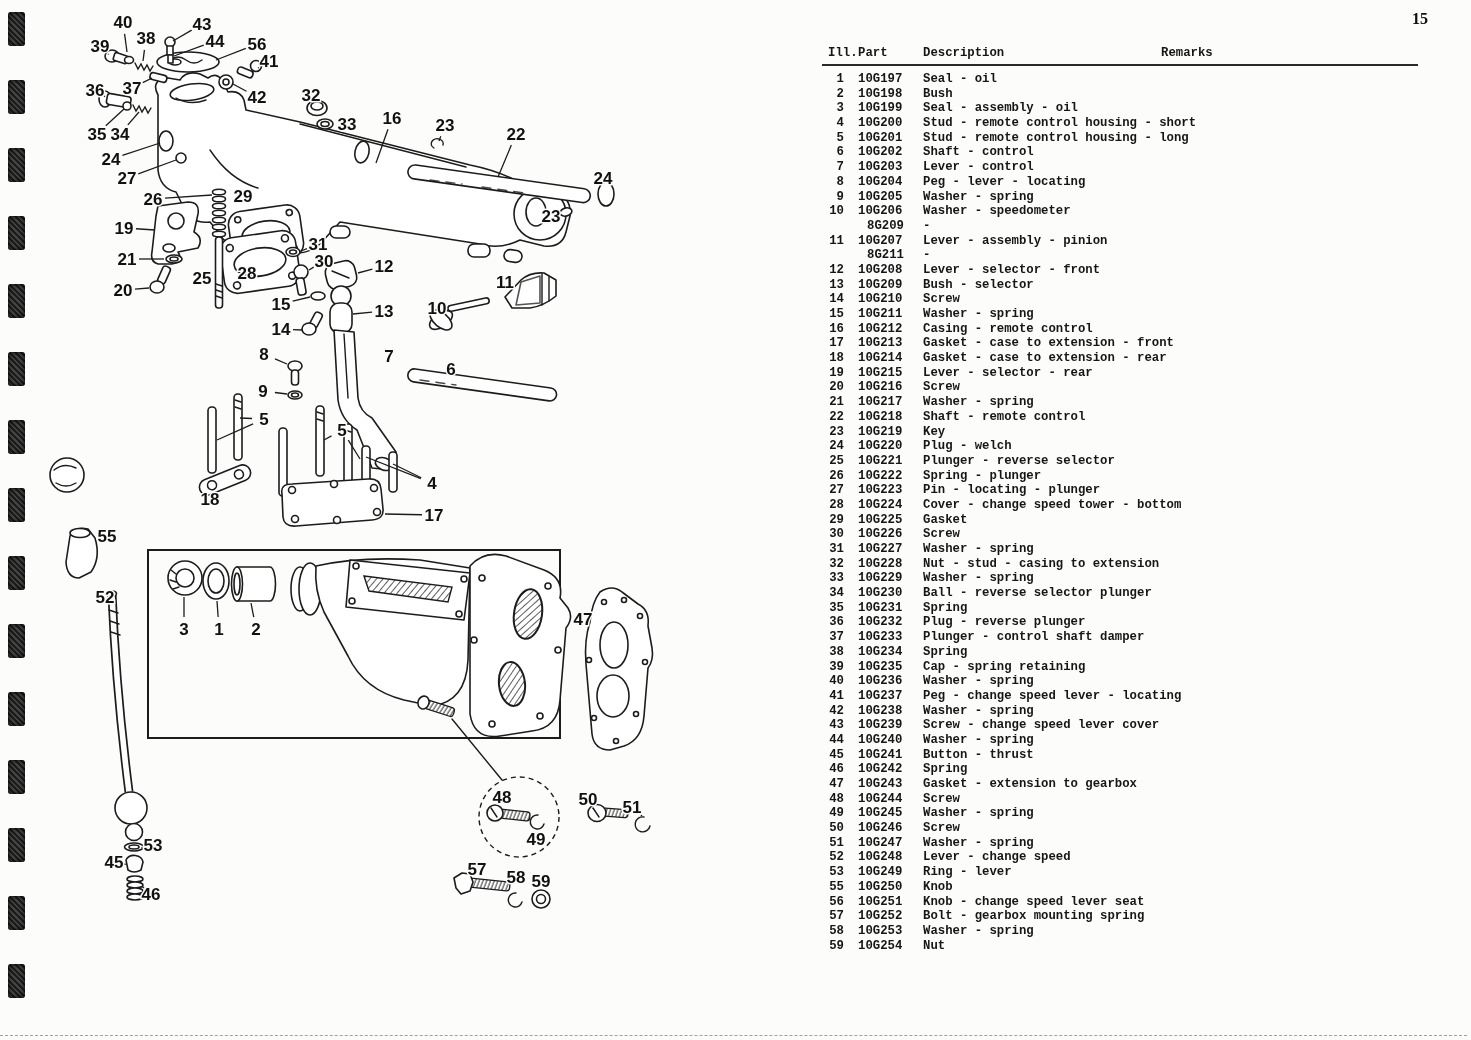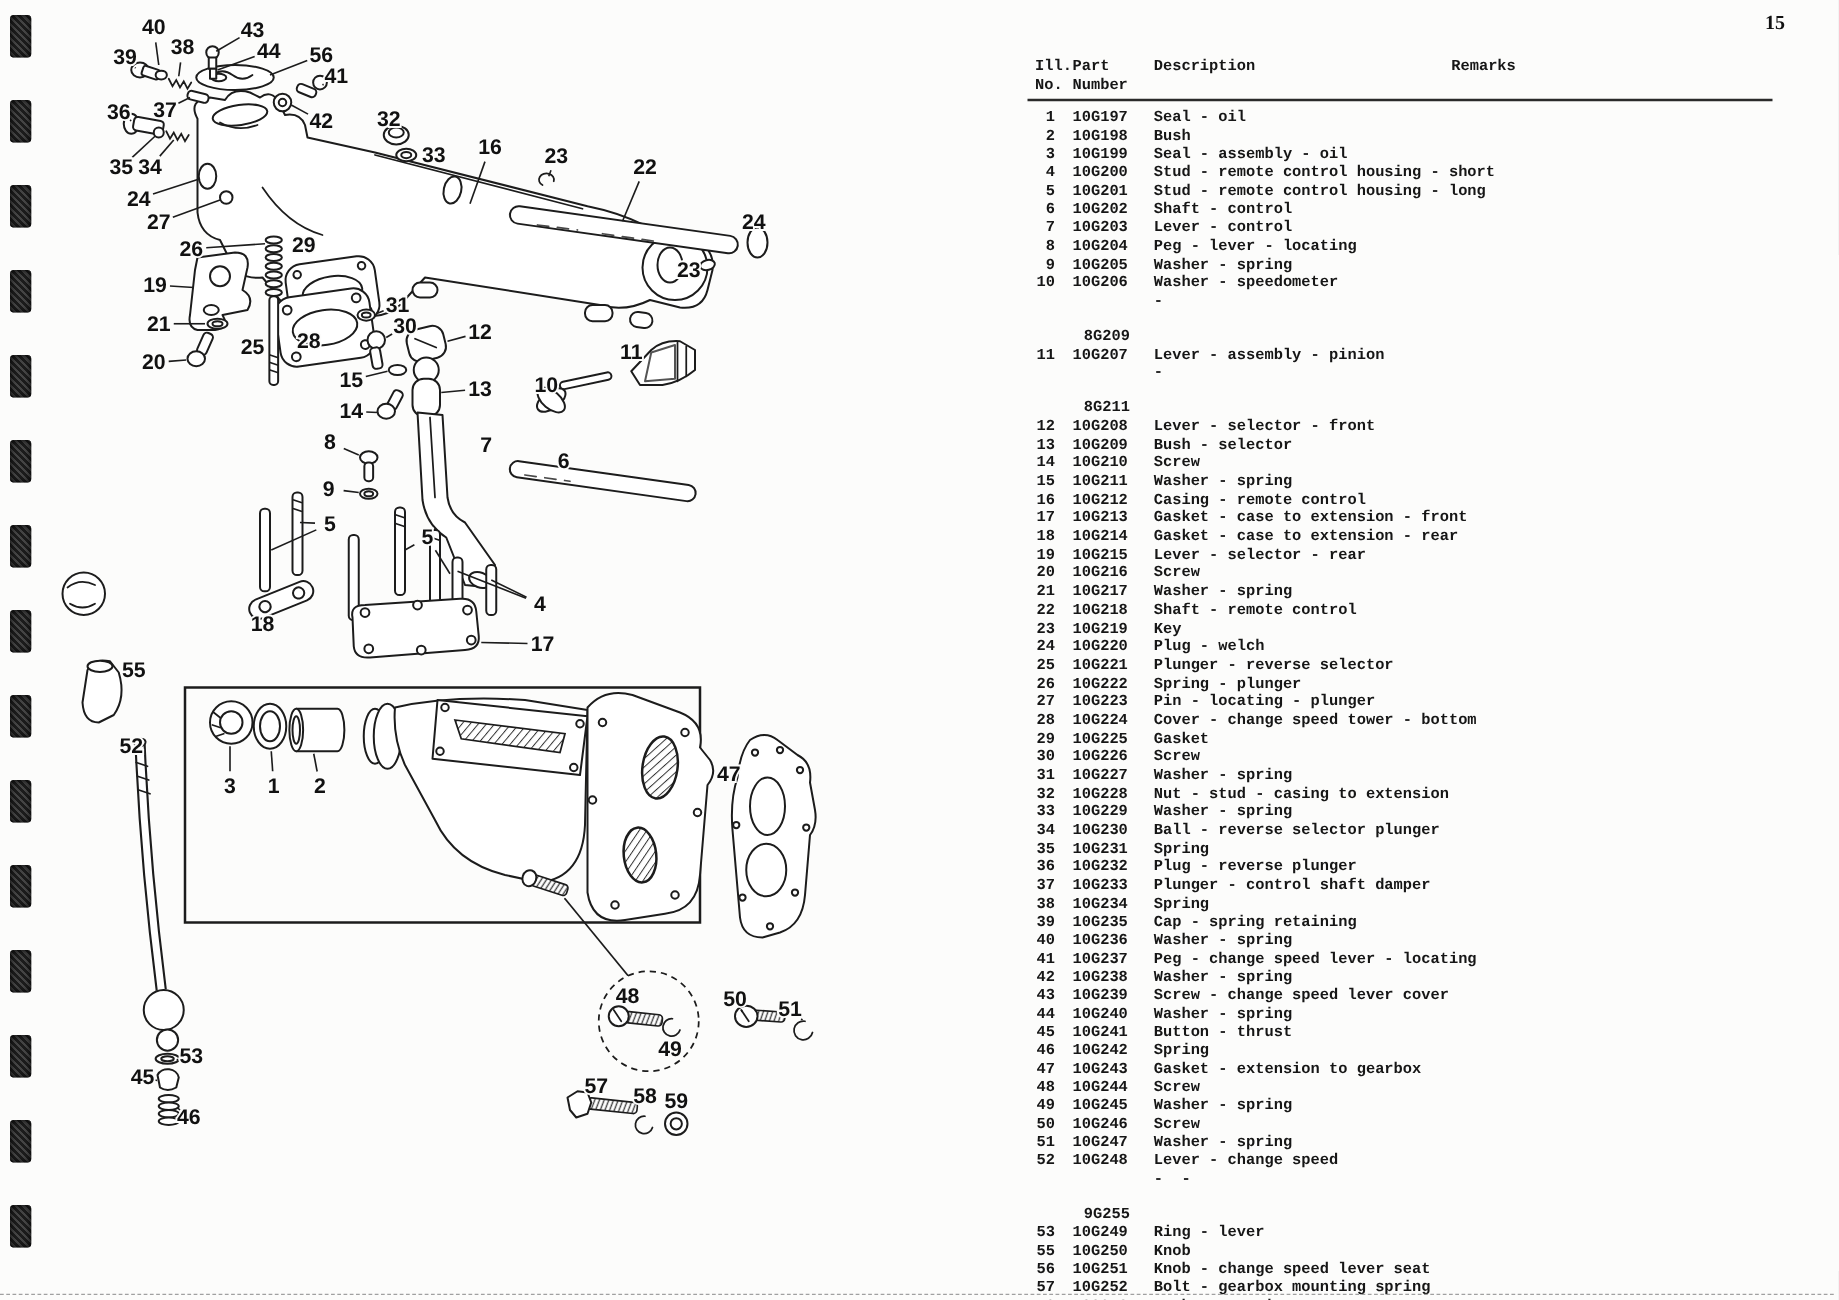--- a/index.html
+++ b/index.html
@@ -22,21 +22,21 @@
   .parts-table{position:absolute;left:822px;top:46px;width:596px;
         font:700 12.3px "Liberation Mono","DejaVu Sans Mono",monospace;color:#161616;}
   .h-line{display:grid;grid-template-columns:22px 79px 238px auto;line-height:15px;white-space:pre;}
   .h-line .hc{padding-left:6px;}
   .h-line .hp{padding-left:14px;}
   .rule{border-top:2px solid #2a2a2a;margin-top:3px;}
   .rows{margin-top:6px;}
   .row{display:grid;grid-template-columns:22px 79px 238px auto;line-height:14.68px;white-space:pre;}
   .c-no{text-align:right;}
   .c-part{padding-left:14px;}
-  .row.sub .c-part{padding-left:23px;margin-top:28px;}
+  .row.sub .c-part{padding-left:23px;}
   
   .scanline{position:absolute;left:0;right:4px;bottom:4px;border-top:1px dashed #8a8a8a;opacity:.8;}
 </style>
 </head>
 <body>
 
 <div class="page">
 
   <div id="binding">
       <div class="hole" style="top: 12px;"></div>
@@ -457,26 +457,20 @@
       </g>
   </svg>
 
   <div class="parts-table">
     <div class="h-line">
       <span class="hc">Ill.</span>
       <span class="hp">Part</span>
       <span>Description</span>
       <span>Remarks</span>
     </div>
-    <div class="h-line">
-      <span class="hc">No.</span>
-      <span class="hp">Number</span>
-      <span></span>
-      <span></span>
-    </div>
     <div class="rule"></div>
     <div class="rows" id="rows">
         <div class="row"><span class="c-no">1</span><span class="c-part">10G197</span><span class="c-desc">Seal - oil</span><span class="c-rem"></span></div>
         <div class="row"><span class="c-no">2</span><span class="c-part">10G198</span><span class="c-desc">Bush</span><span class="c-rem"></span></div>
         <div class="row"><span class="c-no">3</span><span class="c-part">10G199</span><span class="c-desc">Seal - assembly - oil</span><span class="c-rem"></span></div>
         <div class="row"><span class="c-no">4</span><span class="c-part">10G200</span><span class="c-desc">Stud - remote control housing - short</span><span class="c-rem"></span></div>
         <div class="row"><span class="c-no">5</span><span class="c-part">10G201</span><span class="c-desc">Stud - remote control housing - long</span><span class="c-rem"></span></div>
         <div class="row"><span class="c-no">6</span><span class="c-part">10G202</span><span class="c-desc">Shaft - control</span><span class="c-rem"></span></div>
         <div class="row"><span class="c-no">7</span><span class="c-part">10G203</span><span class="c-desc">Lever - control</span><span class="c-rem"></span></div>
         <div class="row"><span class="c-no">8</span><span class="c-part">10G204</span><span class="c-desc">Peg - lever - locating</span><span class="c-rem"></span></div>
@@ -519,21 +513,20 @@
         <div class="row"><span class="c-no">43</span><span class="c-part">10G239</span><span class="c-desc">Screw - change speed lever cover</span><span class="c-rem"></span></div>
         <div class="row"><span class="c-no">44</span><span class="c-part">10G240</span><span class="c-desc">Washer - spring</span><span class="c-rem"></span></div>
         <div class="row"><span class="c-no">45</span><span class="c-part">10G241</span><span class="c-desc">Button - thrust</span><span class="c-rem"></span></div>
         <div class="row"><span class="c-no">46</span><span class="c-part">10G242</span><span class="c-desc">Spring</span><span class="c-rem"></span></div>
         <div class="row"><span class="c-no">47</span><span class="c-part">10G243</span><span class="c-desc">Gasket - extension to gearbox</span><span class="c-rem"></span></div>
         <div class="row"><span class="c-no">48</span><span class="c-part">10G244</span><span class="c-desc">Screw</span><span class="c-rem"></span></div>
         <div class="row"><span class="c-no">49</span><span class="c-part">10G245</span><span class="c-desc">Washer - spring</span><span class="c-rem"></span></div>
         <div class="row"><span class="c-no">50</span><span class="c-part">10G246</span><span class="c-desc">Screw</span><span class="c-rem"></span></div>
         <div class="row"><span class="c-no">51</span><span class="c-part">10G247</span><span class="c-desc">Washer - spring</span><span class="c-rem"></span></div>
         <div class="row"><span class="c-no">52</span><span class="c-part">10G248</span><span class="c-desc">Lever - change speed</span><span class="c-rem"></span></div>
-        <div class="row sub"><span class="c-no"></span><span class="c-part">9G255</span><span class="c-desc">-  -</span><span class="c-rem"></span></div>
         <div class="row"><span class="c-no">53</span><span class="c-part">10G249</span><span class="c-desc">Ring - lever</span><span class="c-rem"></span></div>
         <div class="row"><span class="c-no">55</span><span class="c-part">10G250</span><span class="c-desc">Knob</span><span class="c-rem"></span></div>
         <div class="row"><span class="c-no">56</span><span class="c-part">10G251</span><span class="c-desc">Knob - change speed lever seat</span><span class="c-rem"></span></div>
         <div class="row"><span class="c-no">57</span><span class="c-part">10G252</span><span class="c-desc">Bolt - gearbox mounting spring</span><span class="c-rem"></span></div>
         <div class="row"><span class="c-no">58</span><span class="c-part">10G253</span><span class="c-desc">Washer - spring</span><span class="c-rem"></span></div>
         <div class="row"><span class="c-no">59</span><span class="c-part">10G254</span><span class="c-desc">Nut</span><span class="c-rem"></span></div>
       </div>
   </div>
 
   <div class="scanline"></div>

